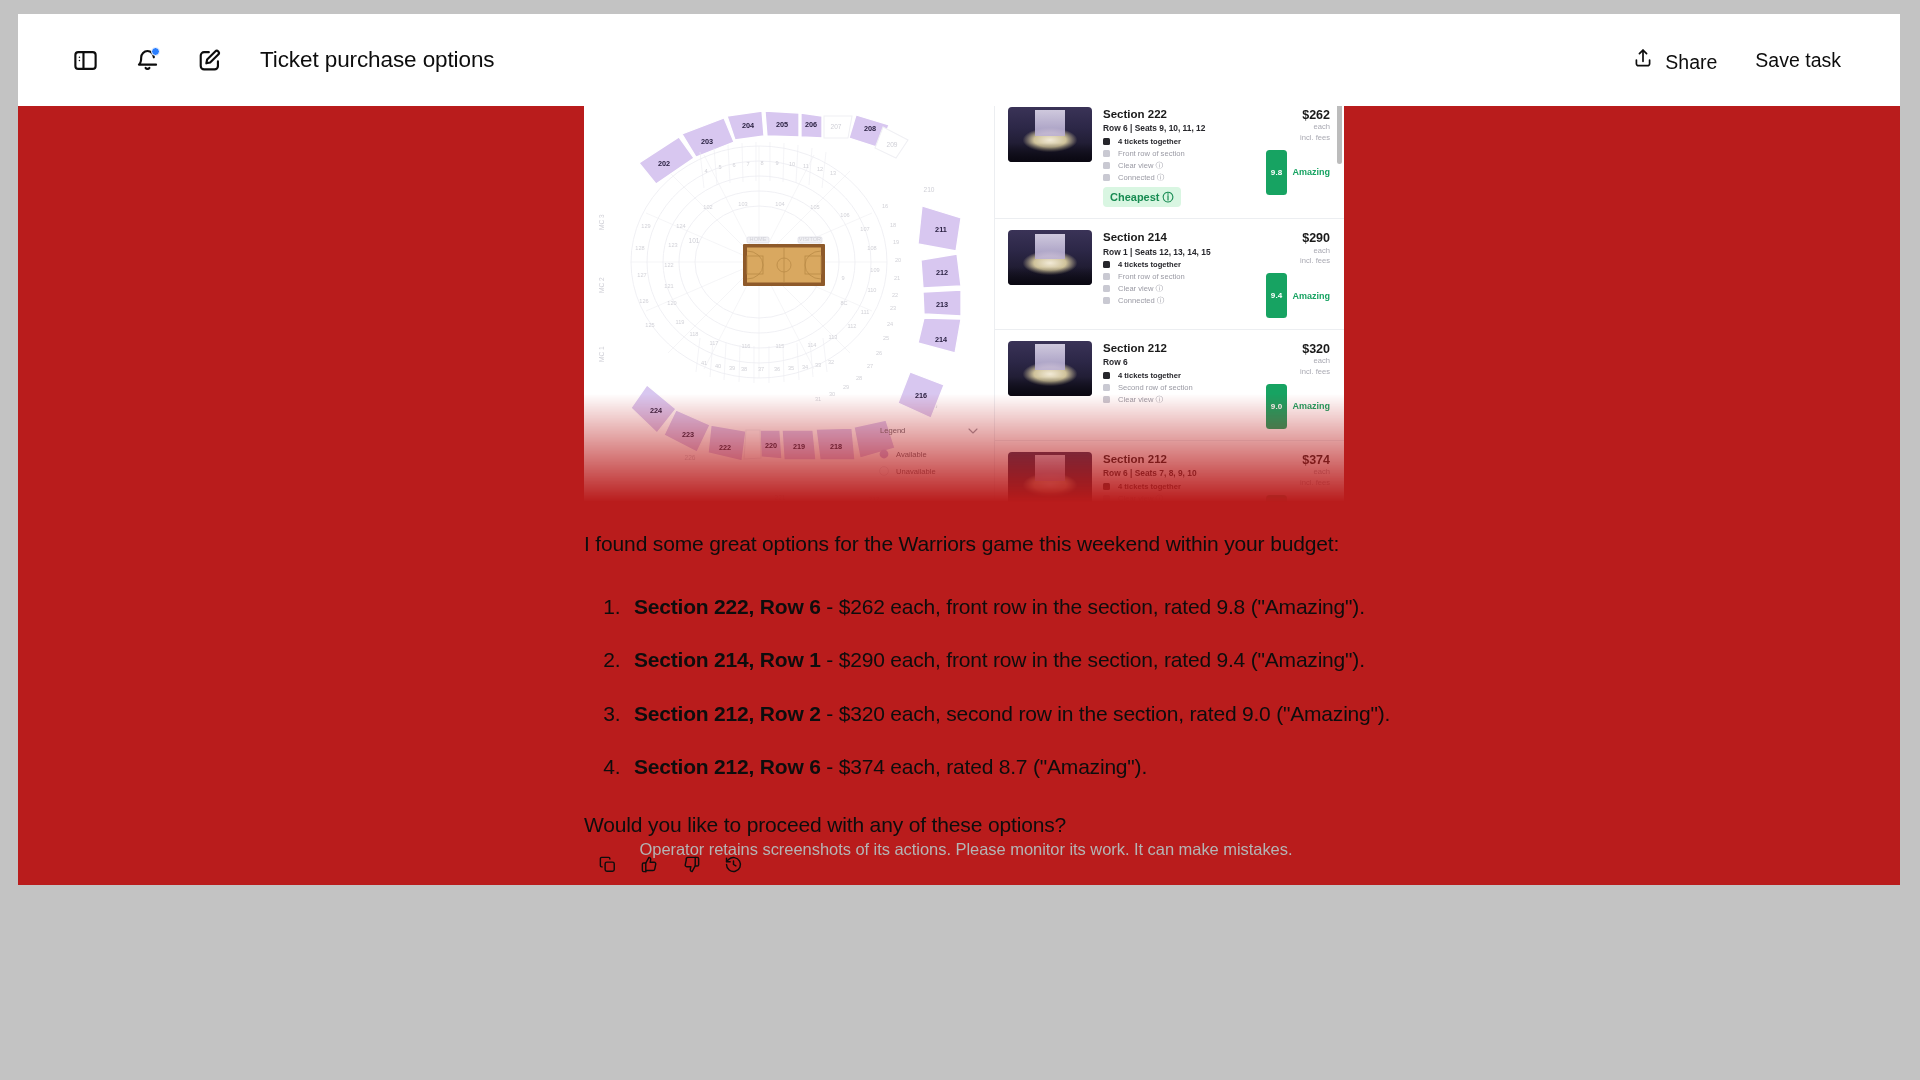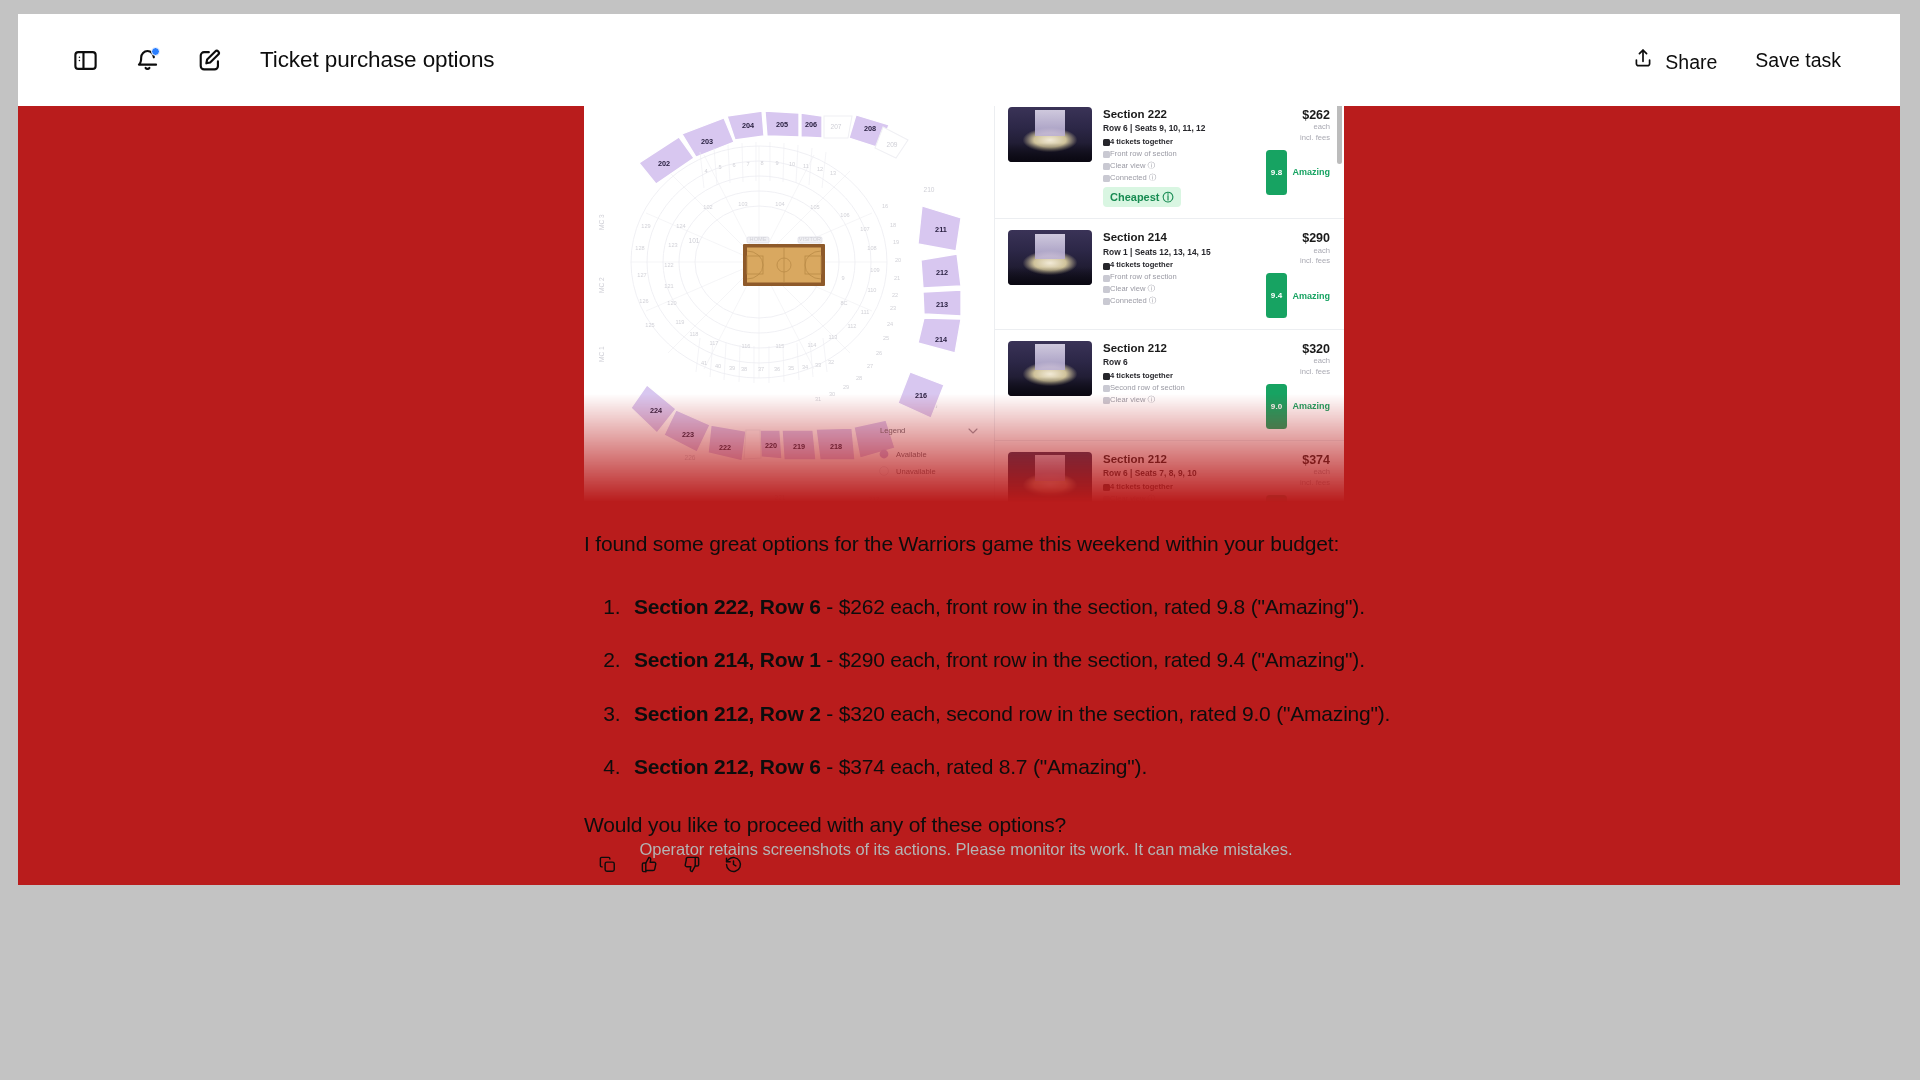--- a/index.html
+++ b/index.html
@@ -192,22 +192,22 @@
   }
   .trow {
     font-size: 8.4px;
     font-weight: bold;
     color: #26262b;
     margin-top: 2px;
     line-height: 1.3;
   }
   .tfeat {
     display: flex;
-    align-items: flex-end;
-    gap: 0;
+    align-items: center;
+    gap: 8px;
     font-size: 7.6px;
     margin-top: 2.5px;
     line-height: 1.25;
     color: #9a9aa4;
   }
   .tfeat.strong { color: #26262b; font-weight: bold; }
   .fdot {
     width: 7px; height: 7px;
     border-radius: 1.5px;
     background: #c9c9d2;

